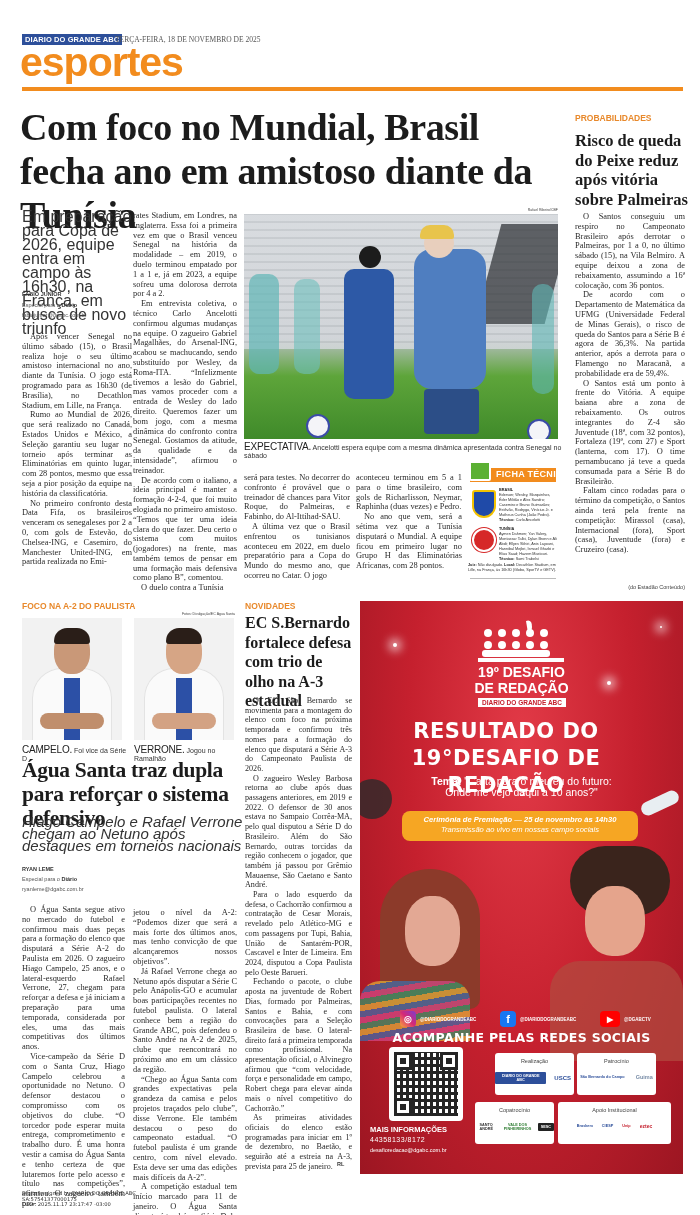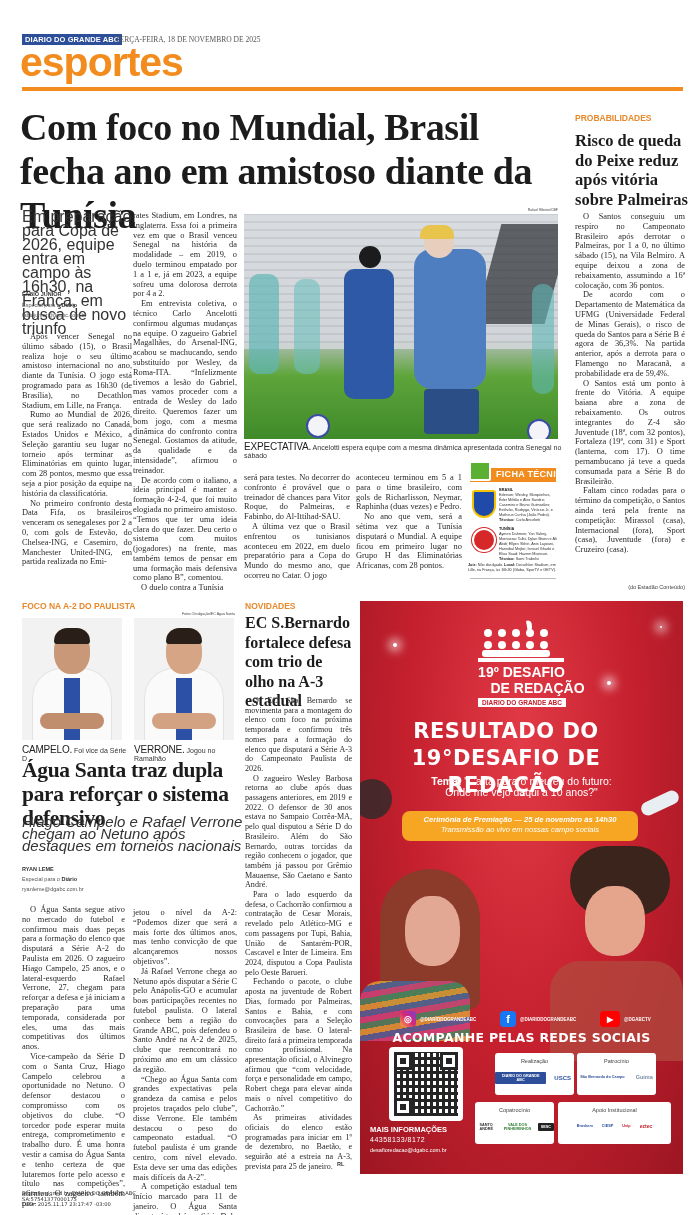--- a/index.html
+++ b/index.html
@@ -162,21 +162,21 @@
 <div class="abs ficha-text" style="left:468px; top:563px; width:90px;">
   <b>Juiz:</b><span> Não divulgado. </span><b>Local:</b><span> Decathlon Stadium, em Lille, na França, às 16h30 (Globo, SporTV e GETV).</span>
 </div>
 <div class="abs ficha-rule"></div>
 
 <div class="abs kicker" style="left:575px; top:113px;">PROBABILIDADES</div>
 <h2 class="abs side-head">Risco de queda do Peixe reduz após vitória sobre Palmeiras</h2>
 <div class="abs col" style="left:575px; top:212px; width:110px;">
   <p>O Santos conseguiu um respiro no Campeonato Brasileiro após derrotar o Palmeiras, por 1 a 0, no último sábado (15), na Vila Belmiro. A equipe deixou a zona de rebaixamento, assumindo a 16ª colocação, com 36 pontos.</p>
   <p>De acordo com o Departamento de Matemática da UFMG (Universidade Federal de Minas Gerais), o risco de queda do Santos para a Série B é agora de 36,3%. Na partida anterior, após a derrota para o Flamengo no Maracanã, a probabilidade era de 59,4%.</p>
-  <p>O Santos está um ponto à frente do Vitória. A equipe baiana abre a zona de rebaixamento. Os outros integrantes do Z-4 são Juventude (18ª, com 32 pontos), Fortaleza (19ª, com 31) e Sport (lanterna, com 17). O time pernambucano já teve a queda consumada para a Série B do Brasileirão.</p>
+  <p>O Santos está um ponto à frente do Vitória. A equipe baiana abre a zona de rebaixamento. Os outros integrantes do Z-4 são Juventude (18ª, com 32 pontos), Fortaleza (19ª, com 27) e Sport (lanterna, com 17). O time pernambucano já teve a queda consumada para a Série B do Brasileirão.</p>
   <p>Faltam cinco rodadas para o término da competição, o Santos ainda terá pela frente na competição: Mirassol (casa), Internacional (fora), Sport (casa), Juventude (fora) e Cruzeiro (casa).</p>
 </div>
 <div class="abs source" style="left:575px; top:584px; width:110px;">(do Estadão Conteúdo)</div>
 
 <div class="abs kicker" style="left:22px; top:601px;">FOCO NA A-2 DO PAULISTA</div>
 <div class="abs photo-credit" style="left:150px; top:612px; width:85px;">Fotos: Divulgação/EC Água Santa</div>
 
 <div class="abs player-photo" style="left:22px;">
   <div class="body"></div>
   <div class="stripe"></div>
@@ -239,21 +239,21 @@
         <circle cx="24" cy="26" r="4"></circle>
         <circle cx="38" cy="26" r="4"></circle>
         <circle cx="52" cy="26" r="4"></circle>
         <circle cx="66" cy="26" r="4"></circle>
       <rect x="4" y="31" width="68" height="7" rx="3"></rect>
       <path d="M48 2 q6 -2 6 6 q0 4 -4 6 z"></path>
       <rect x="0" y="39" width="86" height="4"></rect>
     </g>
   </svg>
   <div class="ad-logo-title" style="top:64px; font-size:14px; line-height:15px;">19º DESAFIO</div>
-  <div class="ad-logo-title" style="top:80px; font-size:14px; line-height:15px;margin-left:16px;">DE REDAÇÃO</div>
+  <div class="ad-logo-title" style="top:80px; font-size:14px; line-height:15px;">DE REDAÇÃO</div>
   <div class="ad-brand" style="top:97px;">DIARIO DO GRANDE ABC</div>
 
   <div class="ad-result">
     <div>RESULTADO DO</div>
     <div>19°DESAFIO DE REDAÇÃO</div>
   </div>
   <div class="ad-tema">
     <div><b>Tema:</b><span> "Carta para o meu eu do futuro:</span></div>
     <div>Onde me vejo daqui a 10 anos?"</div>
   </div>

